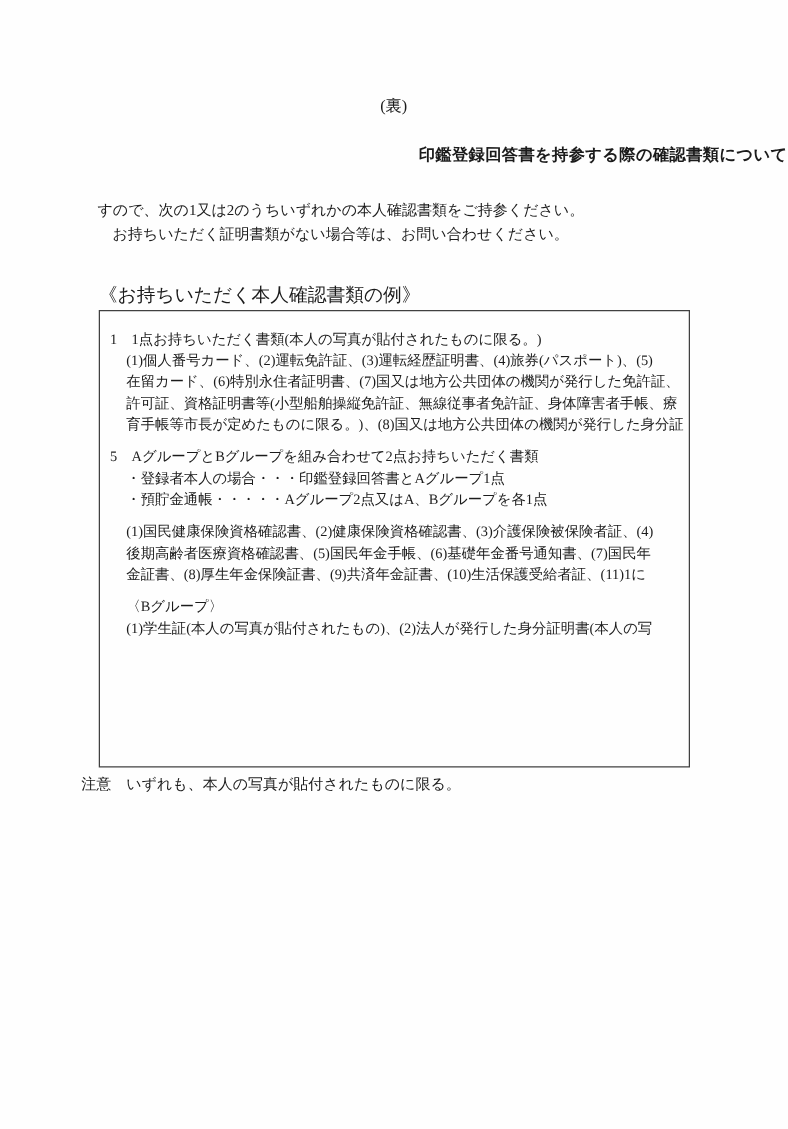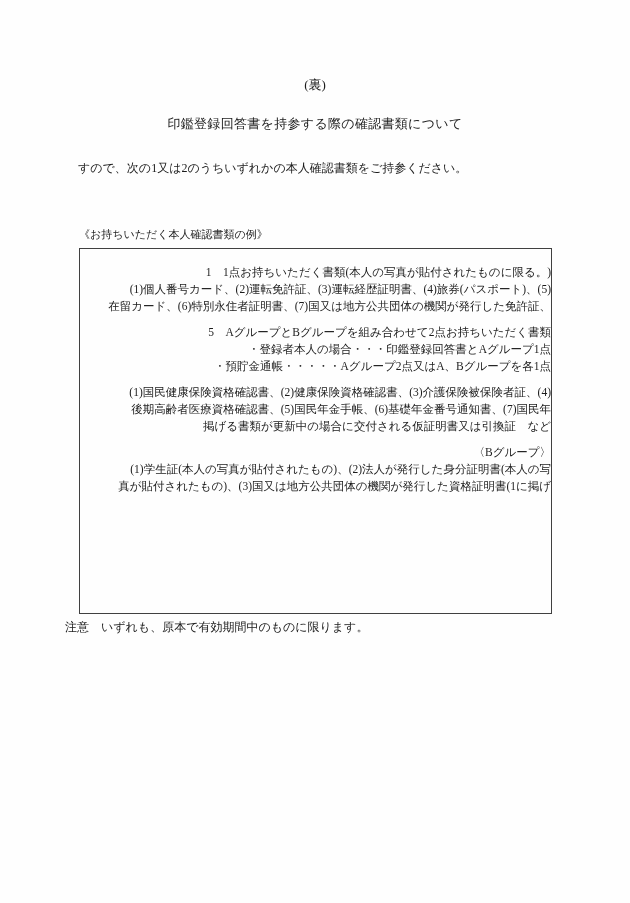--- a/index.html
+++ b/index.html
@@ -22,59 +22,59 @@
     left: 0;
     right: 0;
     text-align: center;
     font-size: 13px;
   }
   .doc-title {
     position: absolute;
     top: 115px;
     left: 0;
     right: 0;
-    text-align: center;
+    text-align: right;
     font-size: 13px;
     letter-spacing: 0.3px;
+    font-weight: bold;
   }
   .intro {
     position: absolute;
     top: 159px;
     left: 78px;
     width: 480px;
   }
   .intro .line {
     height: 19px;
     line-height: 19px;
     font-size: 12px;
     white-space: pre;
   }
   .examples-heading {
     position: absolute;
     top: 227px;
     left: 79px;
-    font-size: 11px;
+    font-size: 15px;
   }
   .doc-box {
     position: absolute;
     top: 248px;
     left: 79px;
     width: 473px;
     height: 366px;
     border: 1px solid #404040;
     box-sizing: border-box;
     padding-top: 15px;
     overflow: hidden;
   }
   .doc-box .line {
     height: 17px;
     line-height: 17px;
     font-size: 11.5px;
     white-space: pre;
-    text-align: right;
   }
   .doc-box .line.item { padding-left: 8px; }
   .doc-box .line.sub  { padding-left: 21px; }
   .doc-box .line.blank { height: 9px; }
   .note {
     position: absolute;
     top: 619px;
     left: 65px;
     font-size: 12px;
     white-space: pre;
@@ -84,37 +84,39 @@
 <body>
 
 <div class="sheet">
 
   <div class="side-label">(裏)</div>
 
   <div class="doc-title">印鑑登録回答書を持参する際の確認書類について</div>
 
   <div class="intro">
     <div class="line">すので、次の1又は2のうちいずれかの本人確認書類をご持参ください。</div>
+    <div class="line">　お持ちいただく証明書類がない場合等は、お問い合わせください。</div>
   </div>
 
   <div class="examples-heading">《お持ちいただく本人確認書類の例》</div>
 
   <div class="doc-box">
     <div class="line item">1　1点お持ちいただく書類(本人の写真が貼付されたものに限る。)</div>
     <div class="line sub">(1)個人番号カード、(2)運転免許証、(3)運転経歴証明書、(4)旅券(パスポート)、(5)</div>
     <div class="line sub">在留カード、(6)特別永住者証明書、(7)国又は地方公共団体の機関が発行した免許証、</div>
+    <div class="line sub">許可証、資格証明書等(小型船舶操縦免許証、無線従事者免許証、身体障害者手帳、療</div>
+    <div class="line sub">育手帳等市長が定めたものに限る。)、(8)国又は地方公共団体の機関が発行した身分証</div>
     <div class="line blank"></div>
     <div class="line item">5　AグループとBグループを組み合わせて2点お持ちいただく書類</div>
     <div class="line sub">・登録者本人の場合・・・印鑑登録回答書とAグループ1点</div>
     <div class="line sub">・預貯金通帳・・・・・Aグループ2点又はA、Bグループを各1点</div>
     <div class="line blank"></div>
     <div class="line sub">(1)国民健康保険資格確認書、(2)健康保険資格確認書、(3)介護保険被保険者証、(4)</div>
     <div class="line sub">後期高齢者医療資格確認書、(5)国民年金手帳、(6)基礎年金番号通知書、(7)国民年</div>
-    <div class="line sub">掲げる書類が更新中の場合に交付される仮証明書又は引換証　など</div>
+    <div class="line sub">金証書、(8)厚生年金保険証書、(9)共済年金証書、(10)生活保護受給者証、(11)1に</div>
     <div class="line blank"></div>
     <div class="line sub">〈Bグループ〉</div>
     <div class="line sub">(1)学生証(本人の写真が貼付されたもの)、(2)法人が発行した身分証明書(本人の写</div>
-    <div class="line sub">真が貼付されたもの)、(3)国又は地方公共団体の機関が発行した資格証明書(1に掲げ</div>
   </div>
 
-  <div class="note">注意　いずれも、原本で有効期間中のものに限ります。</div>
+  <div class="note">注意　いずれも、本人の写真が貼付されたものに限る。</div>
 
 </div>
 
 </body></html>

